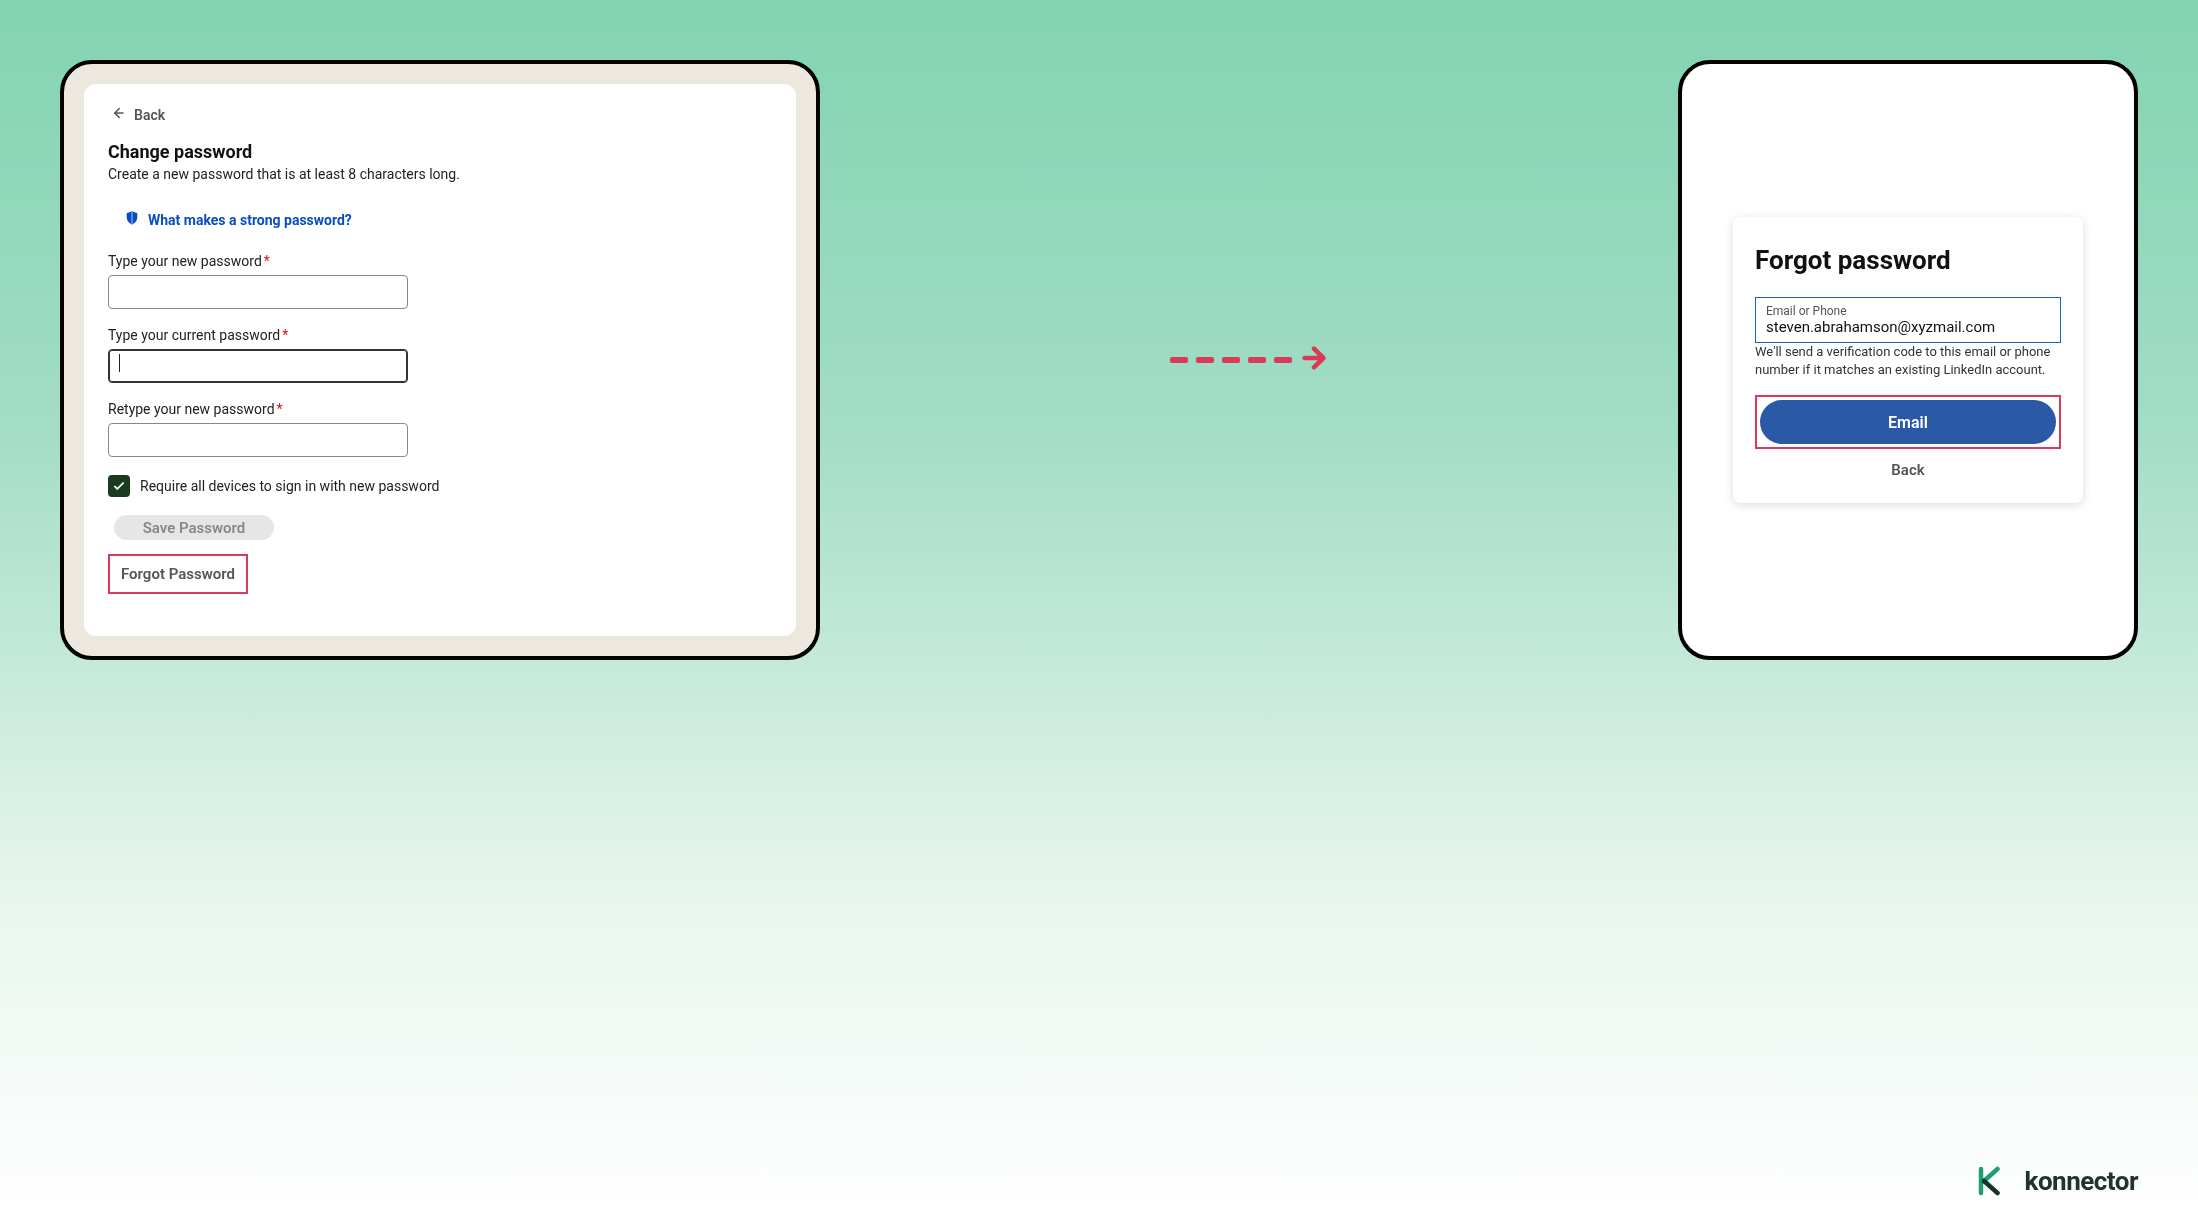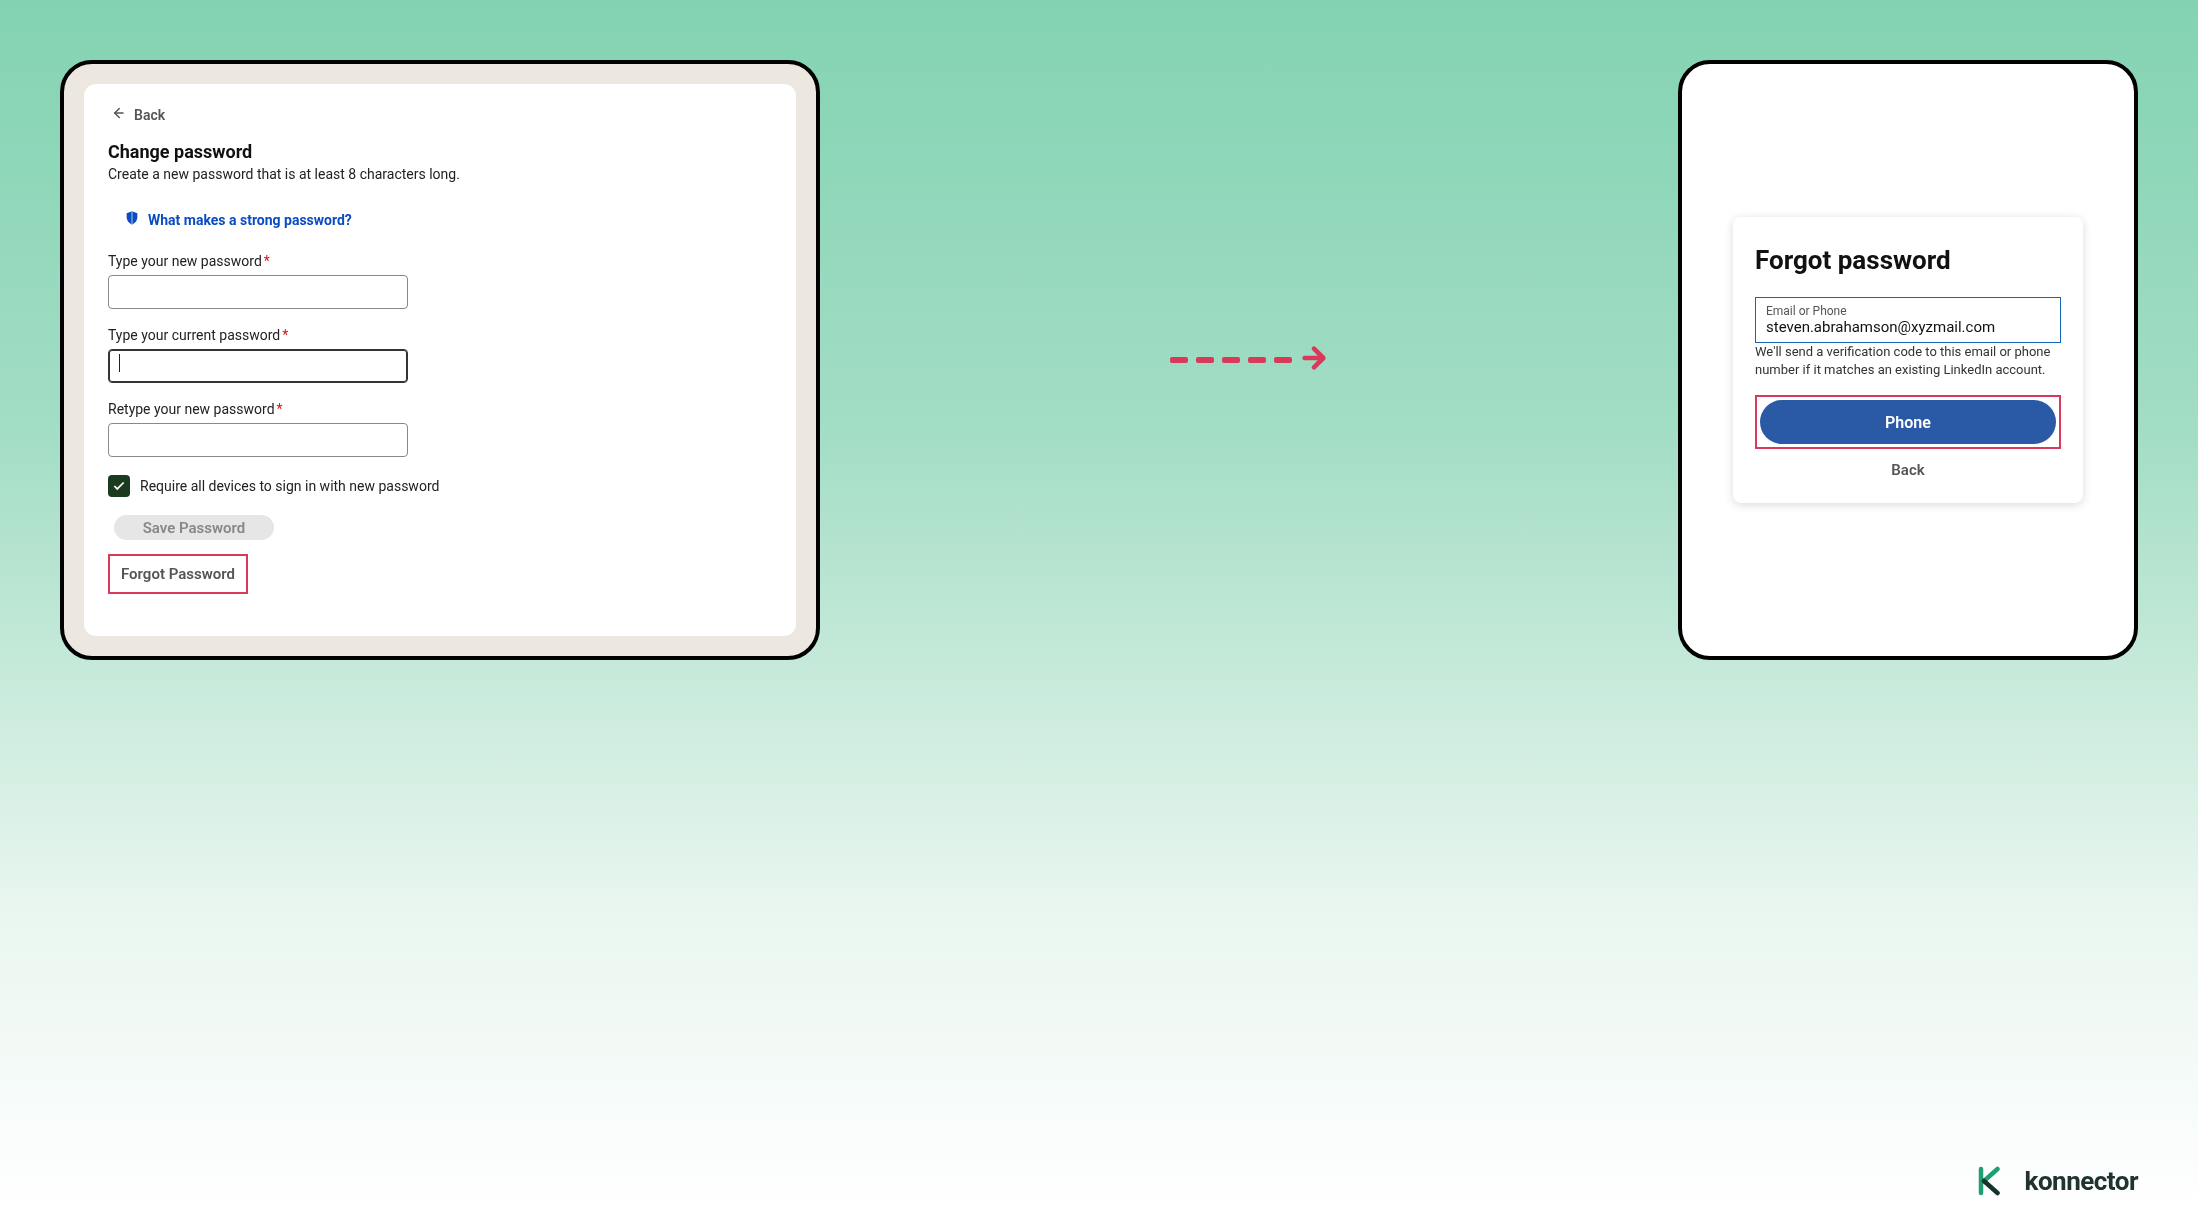--- a/index.html
+++ b/index.html
@@ -349,21 +349,21 @@
 
         <div class="fp-input-box">
           <div class="fp-input-label">Email or Phone</div>
           <div class="fp-input-val">steven.abrahamson@xyzmail.com</div>
         </div>
 
         <div class="fp-desc">We'll send a verification code to this email or phone number if it matches an existing LinkedIn account.</div>
 
         <div class="fp-next-wrap">
           <div class="fp-next">
-            <span>Phone</span>
+            <span>Email</span>
           </div>
         </div>
 
         <div class="fp-back">
           <span>Back</span>
         </div>
 
       </div>
     </div>
   </div>

